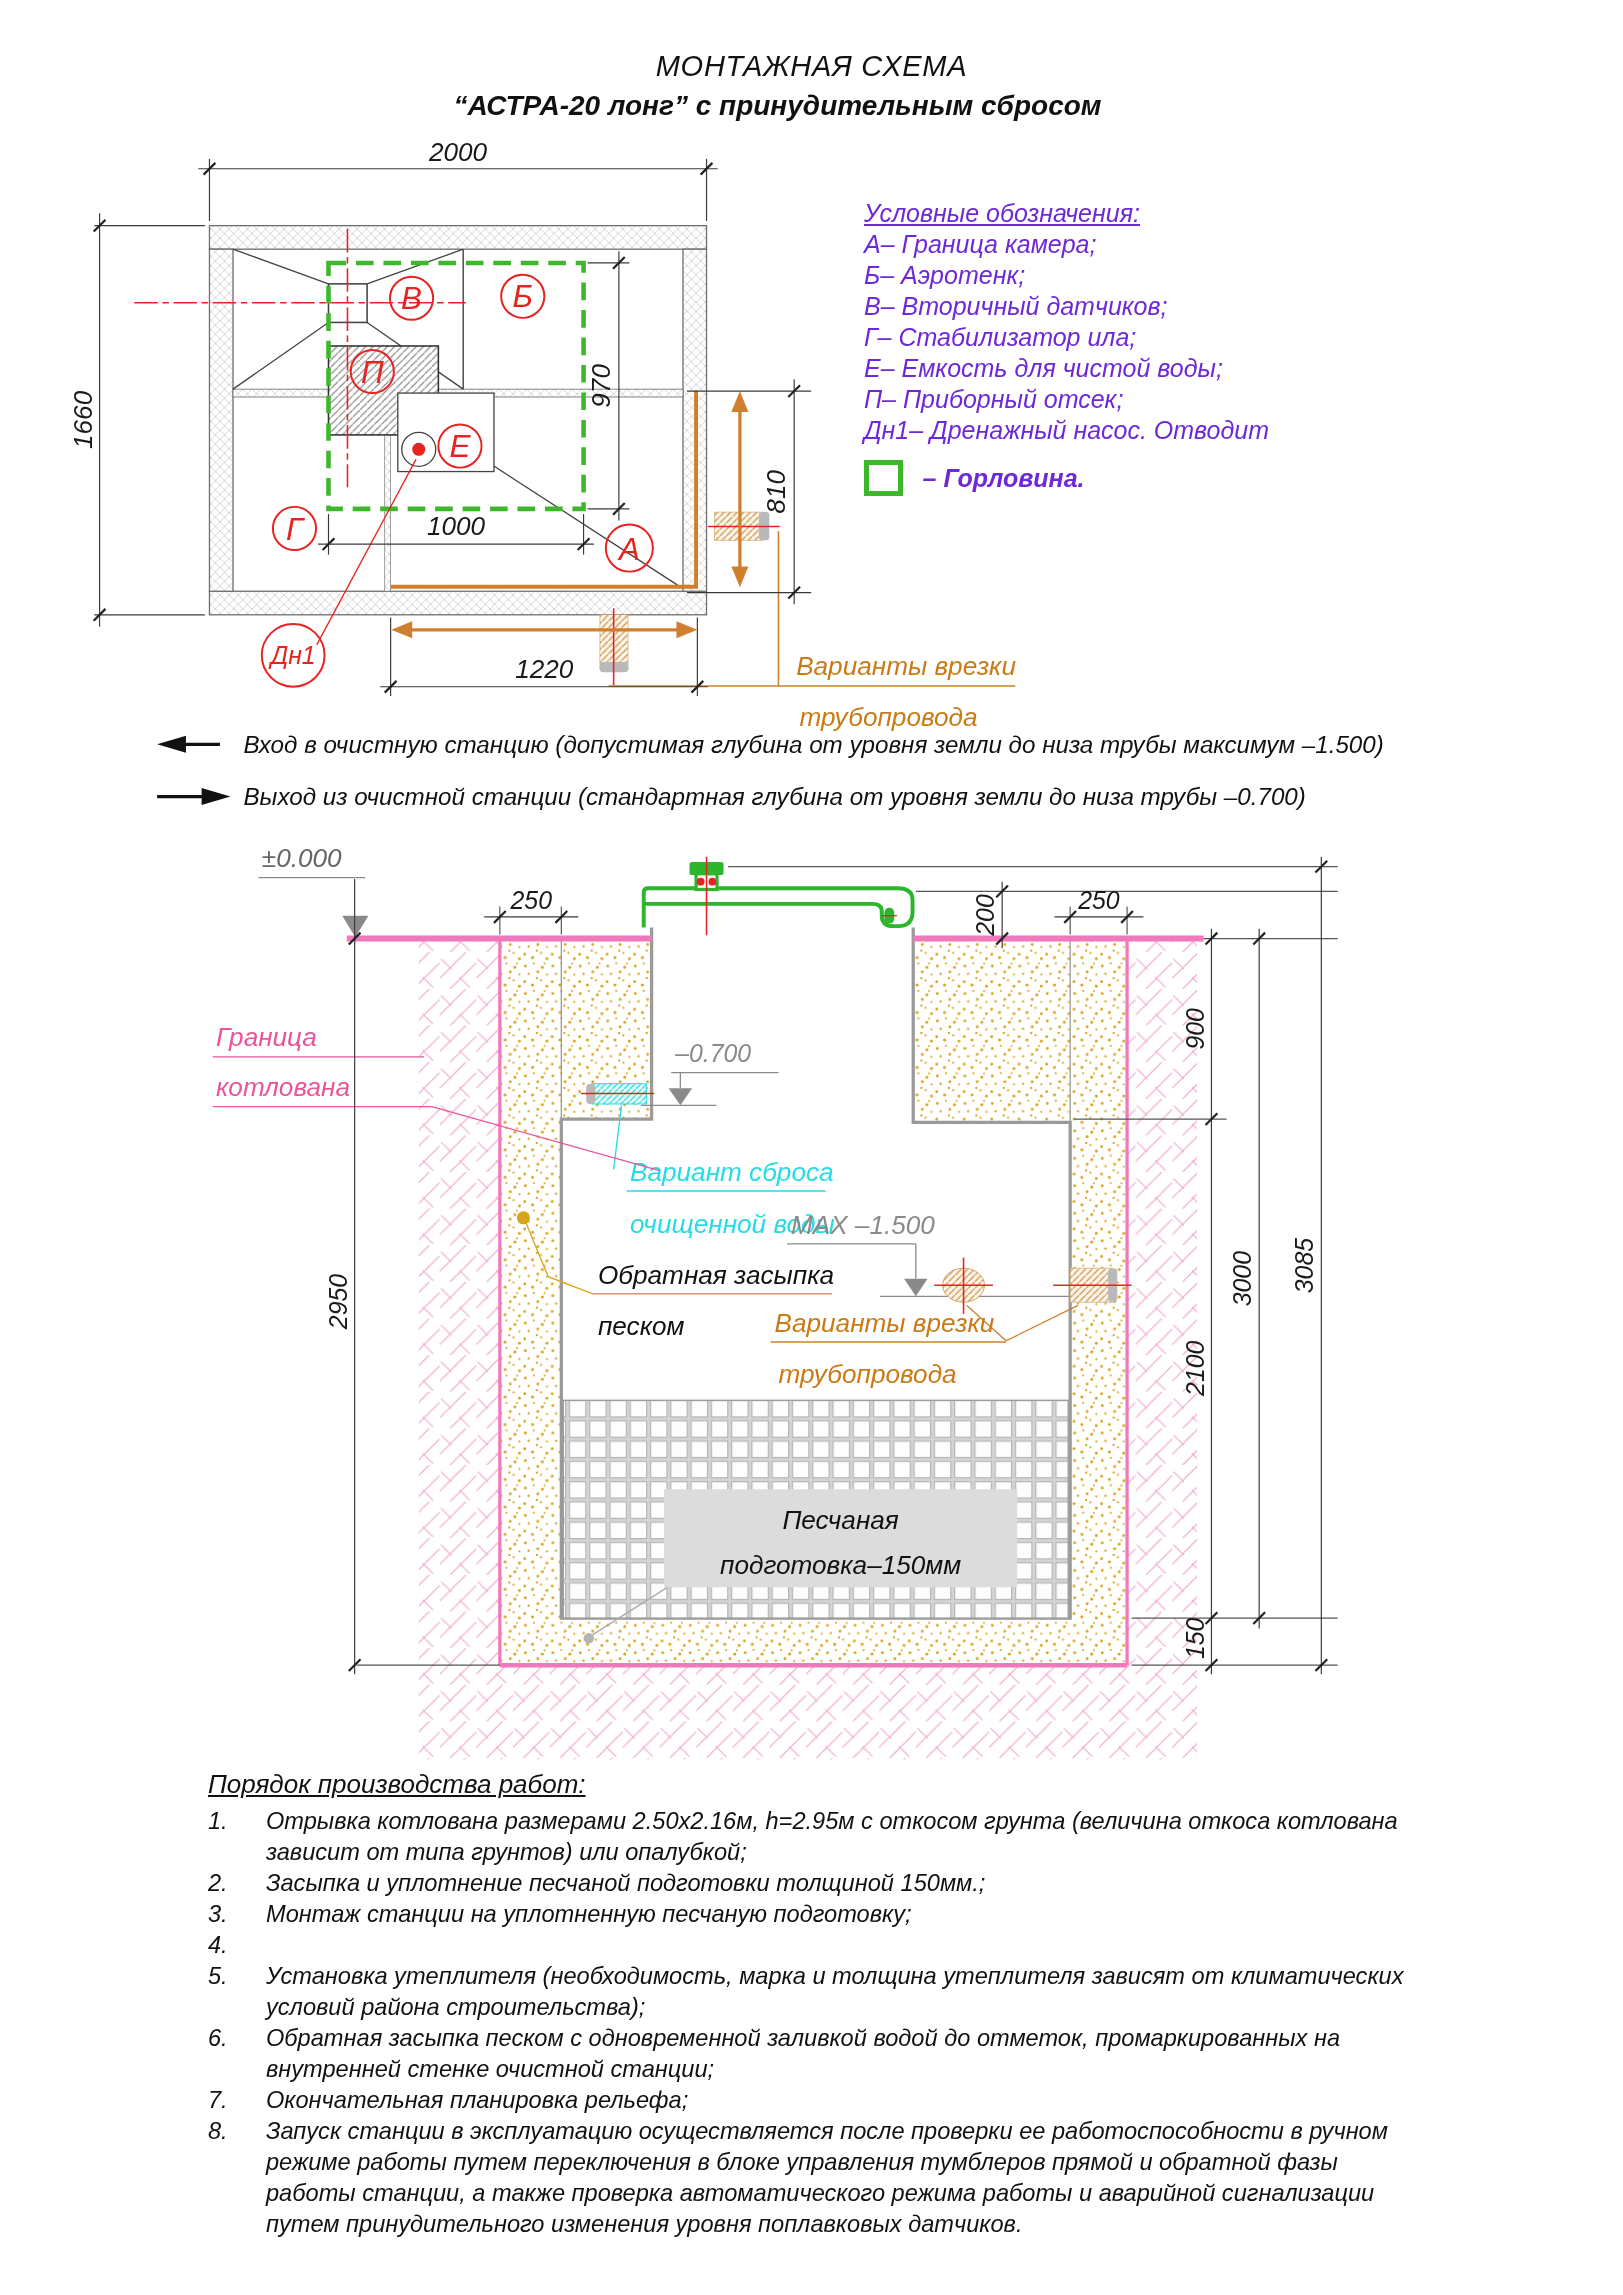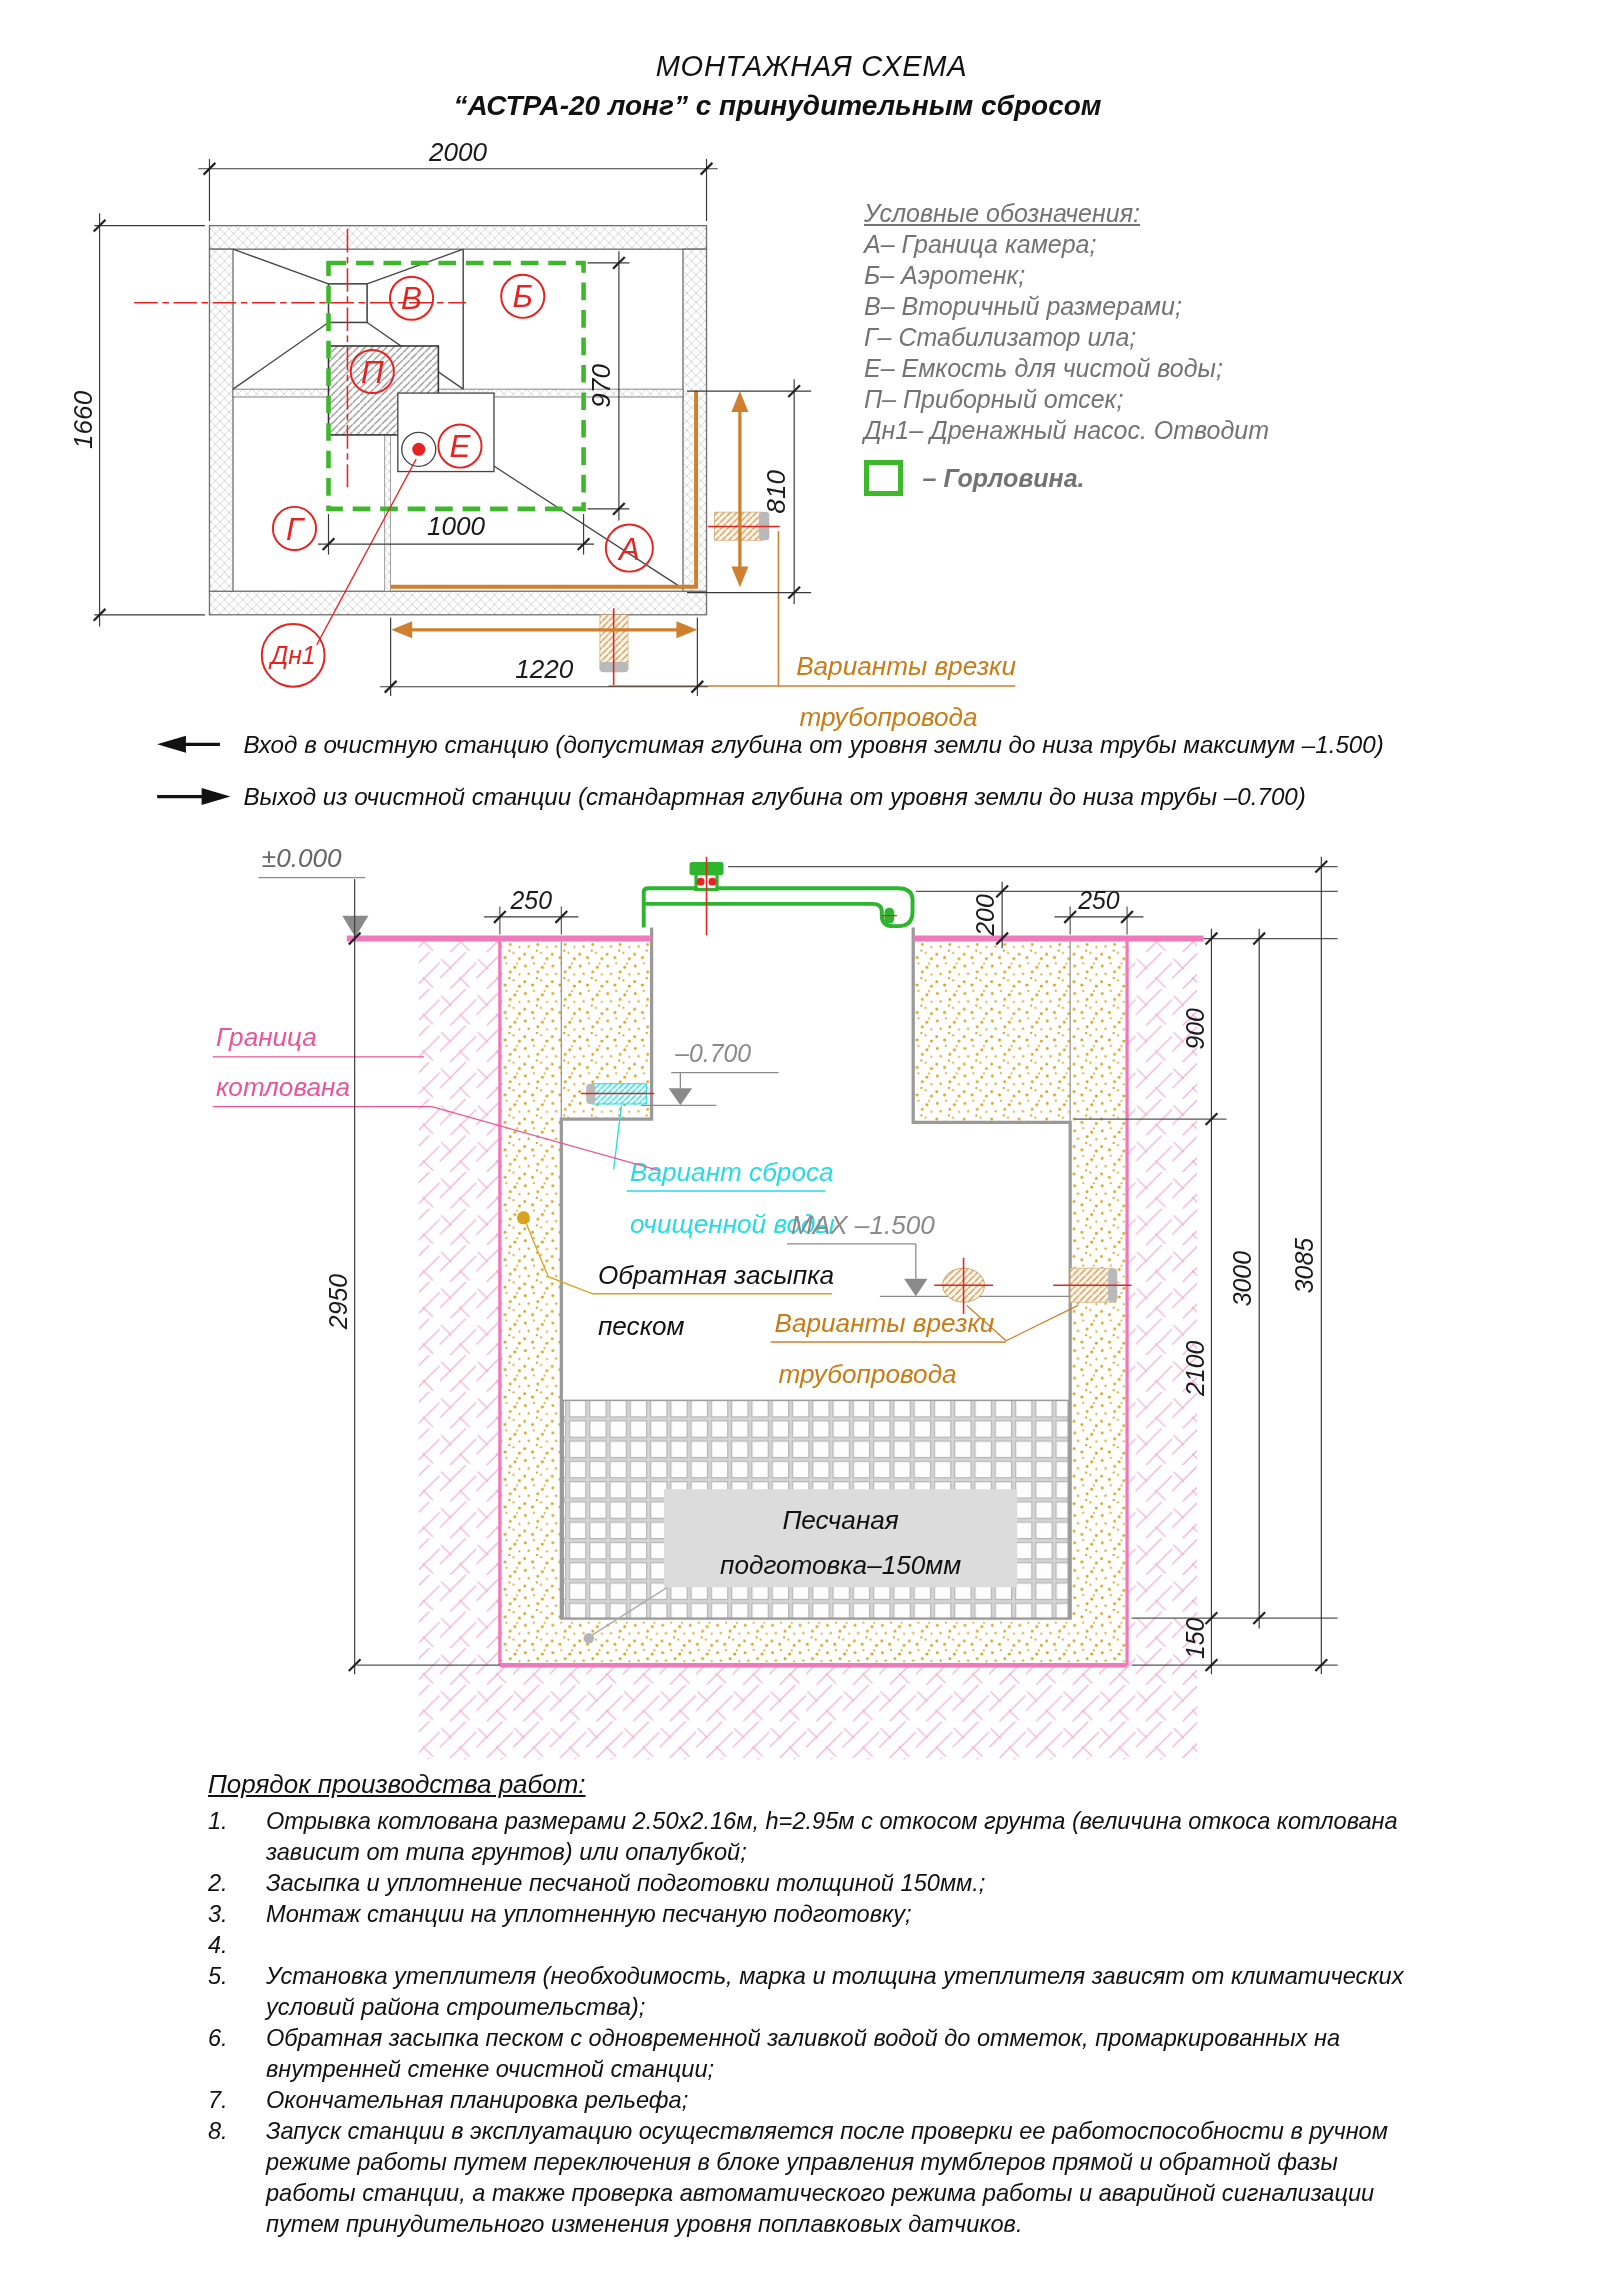--- a/index.html
+++ b/index.html
@@ -5,21 +5,21 @@
   html,body{margin:0;padding:0;background:#ffffff;}
   body{width:1623px;height:2295px;position:relative;font-family:"Liberation Sans",sans-serif;}
   .abs{position:absolute;}
   .it{font-style:italic;}
   #drawing{position:absolute;left:0;top:0;z-index:1;}
   .txt-layer{z-index:2;}
   
   .title1{left:0;top:50px;width:1623px;text-align:center;font-size:29px;letter-spacing:0.7px;color:#111;}
   .title2{left:0;top:90px;width:1555px;text-align:center;font-size:28px;font-weight:bold;color:#111;}
   
-  .legend{left:864px;top:198px;width:589px;font-size:25px;color:#737373;line-height:31px;}
+  .legend{left:864px;top:198px;width:589px;font-size:25px;color:#6d28d9;line-height:31px;}
   .legend .hd{text-decoration:underline;}
   .legend .gorl-row{margin-top:14px;display:flex;align-items:center;font-weight:bold;}
   .gorl-box{width:29px;height:26px;border:5.2px solid #3db82a;margin-right:19.6px;}
   
   .worklist{left:208px;top:1769px;width:1335px;font-size:23.6px;color:#111;line-height:31px;}
   .worklist .hd{font-size:26px;text-decoration:underline;margin-bottom:5.9px;}
   .wl-item{display:flex;}
   .wl-item .num{width:58px;flex:0 0 58px;}
   svg text{font-family:"Liberation Sans",sans-serif;font-style:italic;}
 </style>
@@ -357,21 +357,21 @@
   </g>
 </svg>
 
 <div class="abs txt-layer title1 it">МОНТАЖНАЯ СХЕМА</div>
 <div class="abs txt-layer title2 it">“АСТРА-20 лонг” с принудительным сбросом</div>
 
 <div class="abs txt-layer legend it">
   <div class="hd">Условные обозначения:</div>
   <div>А– Граница камера;</div>
   <div>Б– Аэротенк;</div>
-  <div>В– Вторичный размерами;</div>
+  <div>В– Вторичный датчиков;</div>
   <div>Г– Стабилизатор ила;</div>
   <div>Е– Емкость для чистой воды;</div>
   <div>П– Приборный отсек;</div>
   <div>Дн1– Дренажный насос. Отводит</div>
   <div class="gorl-row">
     <span class="gorl-box"></span>
     <span>– Горловина.</span>
   </div>
 </div>
 

